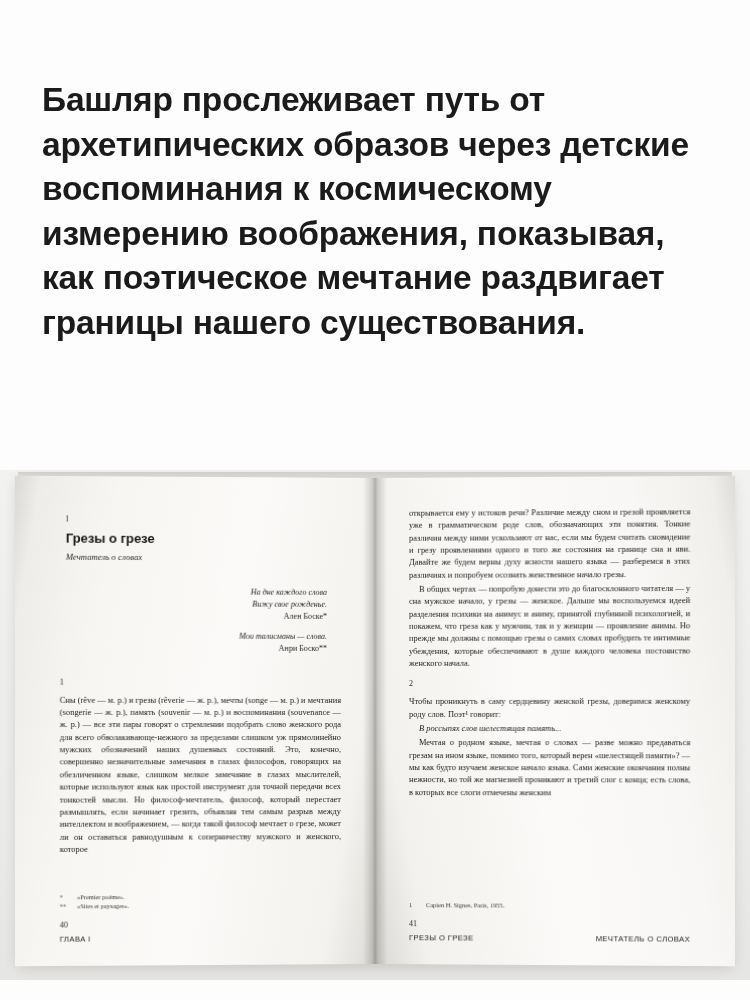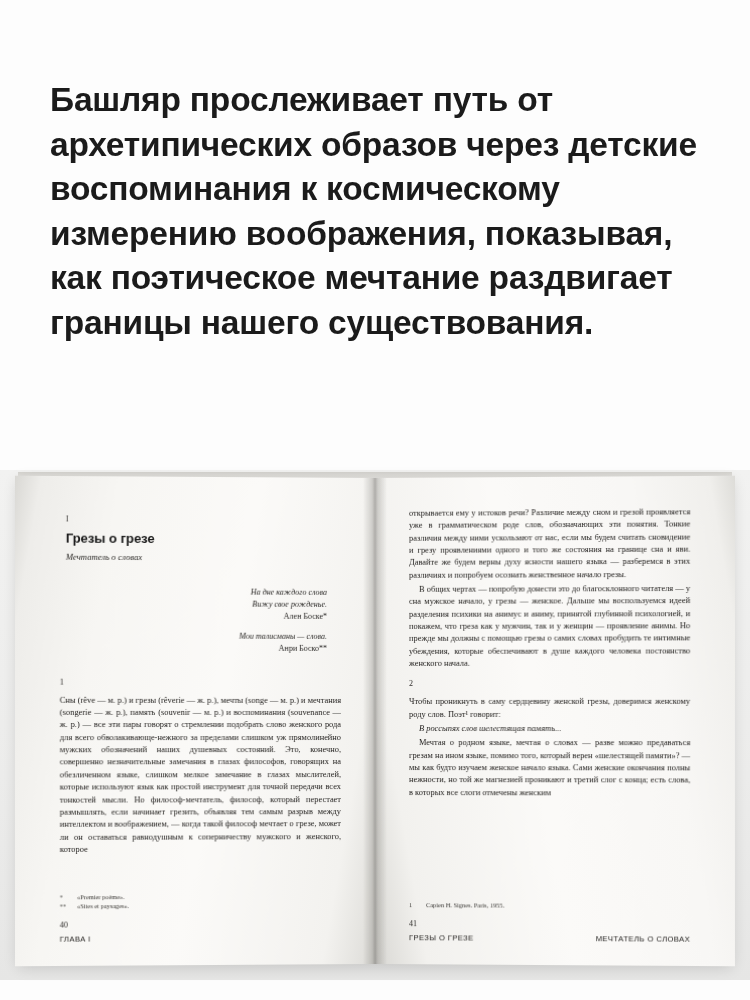--- a/index.html
+++ b/index.html
@@ -23,21 +23,20 @@
     position: absolute;
     left: 42px;
     top: 78px;
     width: 680px;
     font-family: "Liberation Sans", sans-serif;
     font-size: 33.5px;
     line-height: 1.33;
     font-weight: 700;
     color: #1b1b1b;
     letter-spacing: -0.2px;
-    margin-left: 8px;
   }
   .book-area {
     position: absolute;
     left: 0;
     top: 470px;
     width: 750px;
     height: 510px;
     background: linear-gradient(180deg, #f2f2f1 0%, #ececeb 60%, #e6e6e5 100%);
   }
   .book {

